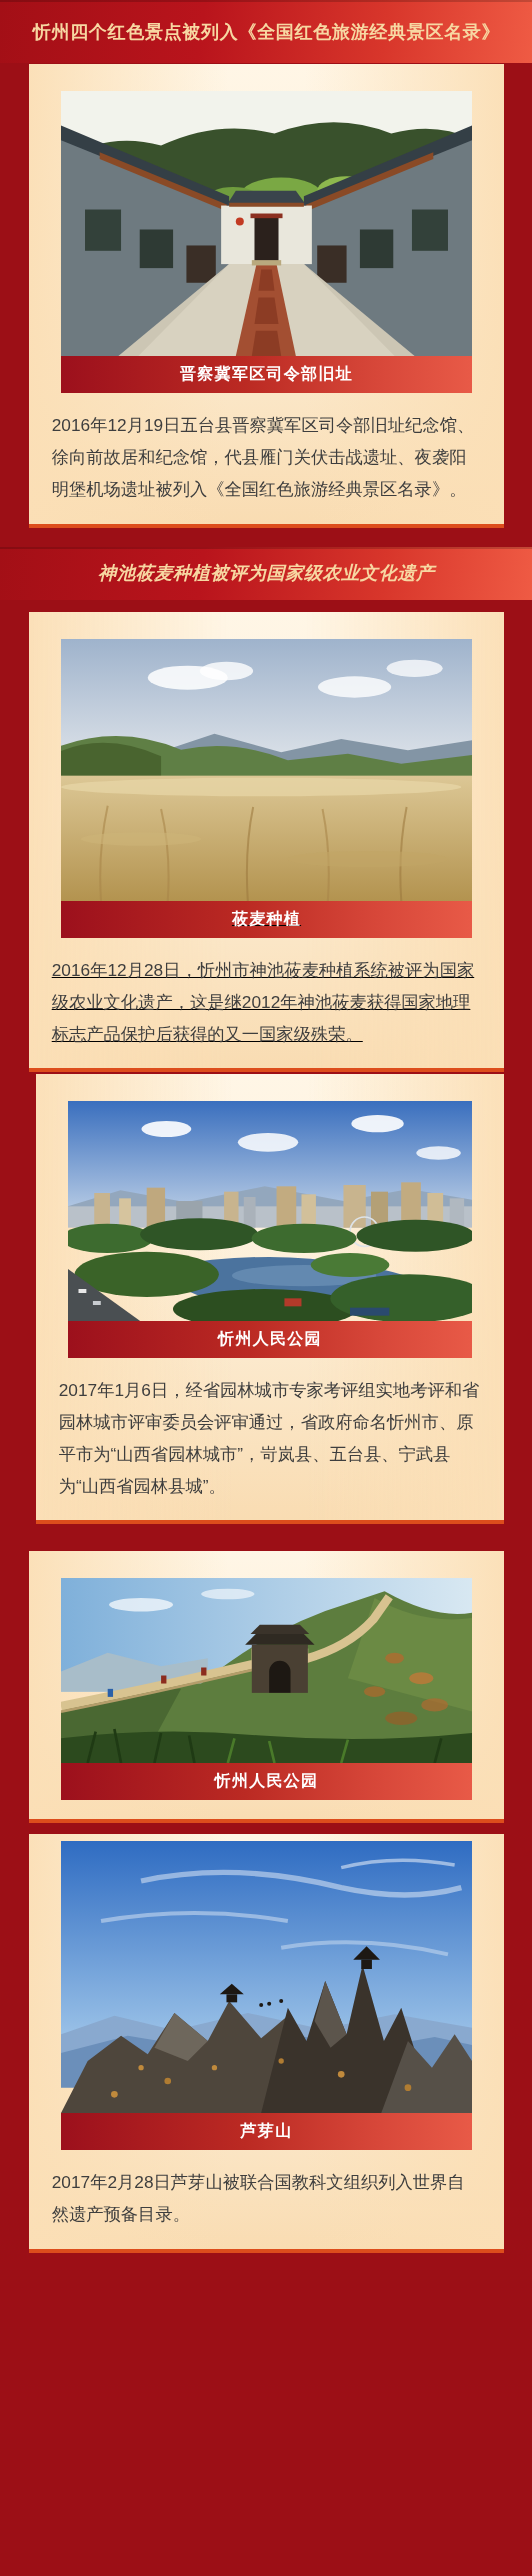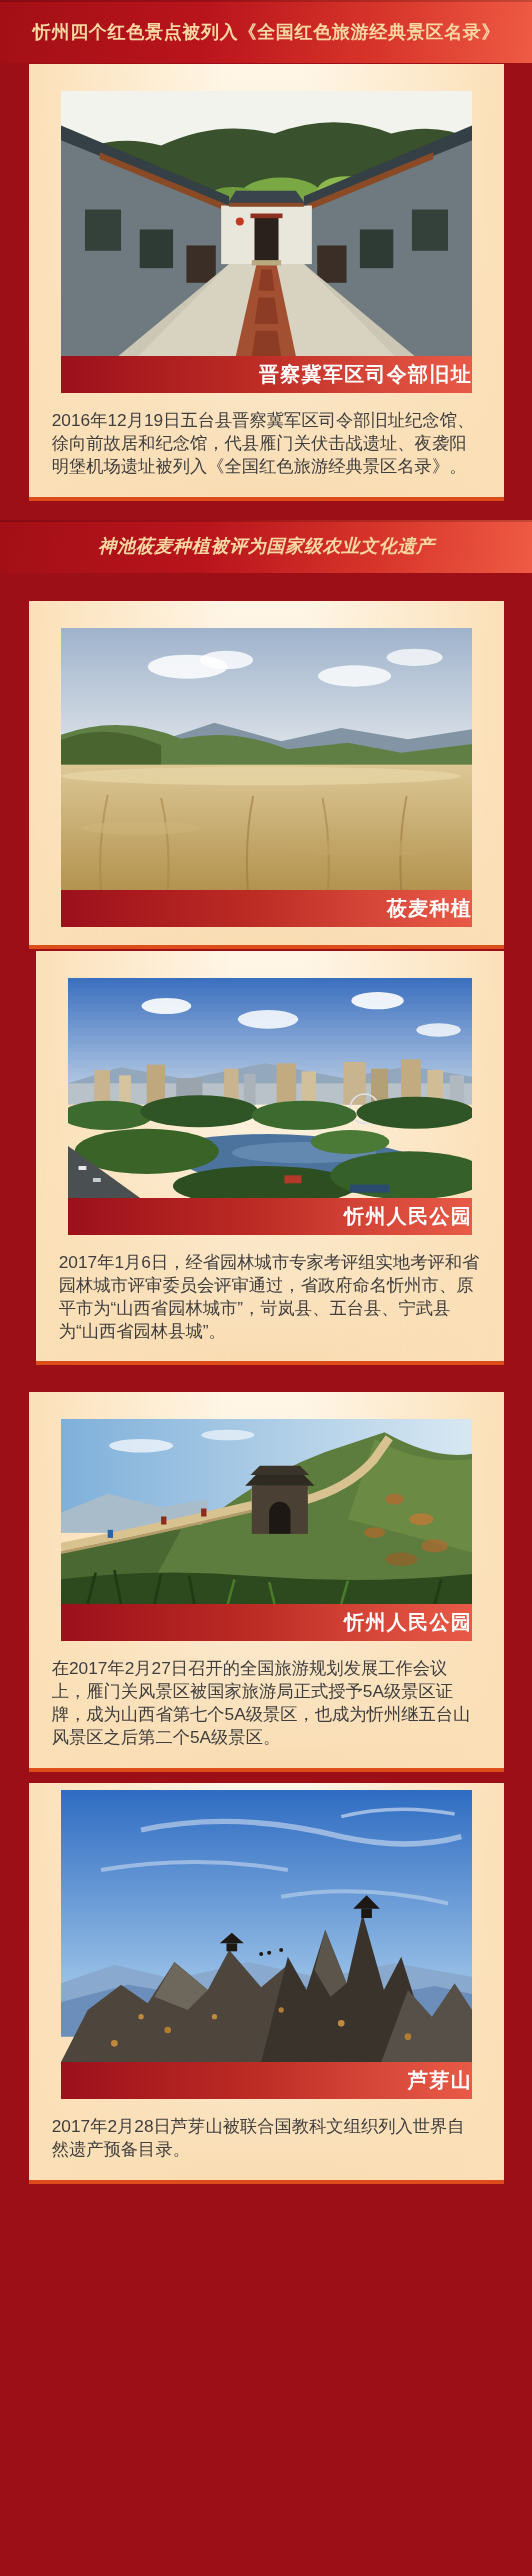--- a/index.html
+++ b/index.html
@@ -26,36 +26,36 @@
     padding:27px 32px 18.7px;
     background:
       linear-gradient(90deg,rgba(251,223,182,.95) 0%,rgba(255,252,244,0) 42%,rgba(255,252,244,0) 58%,rgba(251,223,182,.95) 100%),
       linear-gradient(180deg,#fff6e6 0%,#fdf0da 45%,#f9dcb2 100%);
     border-bottom:4.7px solid #dd4d1c;
   }
   .photo{display:block;width:100%;}
   .photo svg{display:block;width:100%;height:100%;}
   .caption{
     height:37px;
-    display:flex;align-items:center;justify-content:flex-end;
+    display:flex;align-items:center;justify-content:center;
     background:linear-gradient(90deg,#9c101c 0%,#bb2a23 45%,#d8483a 78%,#e85a47 100%);
-    color:#ffffff;font-size:20px;font-weight:600;letter-spacing:1.3px;
+    color:#ffffff;font-size:16px;font-weight:600;letter-spacing:1.3px;
   }
   .body-text{
     margin:16px -9.3px 0 -9.3px;
-    font-size:17.3px;line-height:23px;
+    font-size:17.3px;line-height:32px;
     color:#3e3e3e;
     text-align:left;
     word-break:break-all;
   }
   
   #s1 .band{margin-top:0;}
   #s1 .card{margin-top:1.3px;}
   #s2 .band{margin-top:18.7px;font-style:italic;}
-  #s2 .card{margin-top:28px;}
+  #s2 .card{margin-top:12px;text-decoration:underline;}
   #s3 .band{margin-top:49px;}
   #s3 .card{margin-top:1.3px;margin-left:36px;}
   #s4 .band{margin-top:16px;}
   #s4 .card{margin-top:27px;}
   #s5 .band{margin-top:20px;}
   #s5 .card{margin-top:11px;padding-top:7px;}
   .ph1{height:265px;}
   .ph2{height:262px;}
   .ph3{height:220px;}
   .ph4{height:185px;}
@@ -143,20 +143,21 @@
         <path d="M280,393 Q275,315 288,252" stroke="#9c7a40" stroke-width="3" fill="none" opacity=".6"></path>
         <path d="M400,393 Q405,320 392,255" stroke="#a8854a" stroke-width="3" fill="none" opacity=".6"></path>
         <path d="M510,393 Q505,318 518,252" stroke="#9c7a40" stroke-width="3" fill="none" opacity=".6"></path>
         <ellipse cx="120" cy="300" rx="90" ry="10" fill="#cdb478" opacity=".6"></ellipse>
         <ellipse cx="460" cy="330" rx="120" ry="12" fill="#c2a566" opacity=".6"></ellipse>
       </svg>
     </div>
     <div class="caption">
       <span>莜麦种植</span>
     </div>
+    <p class="body-text">2016年12月28日，忻州市神池莜麦种植系统被评为国家级农业文化遗产，这是继2012年神池莜麦获得国家地理标志产品保护后获得的又一国家级殊荣。</p>
   </article>
 </section>
 
 <section id="s3">
   <article class="card">
     <div class="photo ph3">
       <svg viewBox="0 0 616 330" preserveAspectRatio="none" aria-hidden="true">
         <defs>
           <linearGradient id="g3s" x1="0" y1="0" x2="0" y2="1">
             <stop offset="0" stop-color="#3a6fbe"></stop>
@@ -241,21 +242,20 @@
         <rect x="210" y="134" width="8" height="12" fill="#8c2c1e"></rect>
         <rect x="70" y="166" width="8" height="12" fill="#2a60a8"></rect>
         <path d="M0,240 Q150,222 300,236 Q460,248 616,232 L616,277 L0,277 Z" fill="#2c4a1e"></path>
         <path d="M40,277 L52,230 M90,277 L80,226 M140,277 L150,232 M200,277 L192,236 M560,277 L570,240" stroke="#1f3a14" stroke-width="4" fill="none"></path>
         <path d="M250,277 L260,240 M320,277 L312,244 M420,277 L430,242" stroke="#4a7a2a" stroke-width="4" fill="none"></path>
       </svg>
     </div>
     <div class="caption">
       <span>忻州人民公园</span>
     </div>
-    <p class="body-text">在2017年2月27日召开的全国旅游规划发展工作会议上，雁门关风景区被国家旅游局正式授予5A级景区证牌，成为山西省第七个5A级景区，也成为忻州继五台山风景区之后第二个5A级景区。</p>
   </article>
 </section>
 
 <section id="s5">
   <article class="card">
     <div class="photo ph5">
       <svg viewBox="0 0 616 408" preserveAspectRatio="none" aria-hidden="true">
         <defs>
           <linearGradient id="g5s" x1="0" y1="0" x2="0" y2="1">
             <stop offset="0" stop-color="#2f6cc2"></stop>

